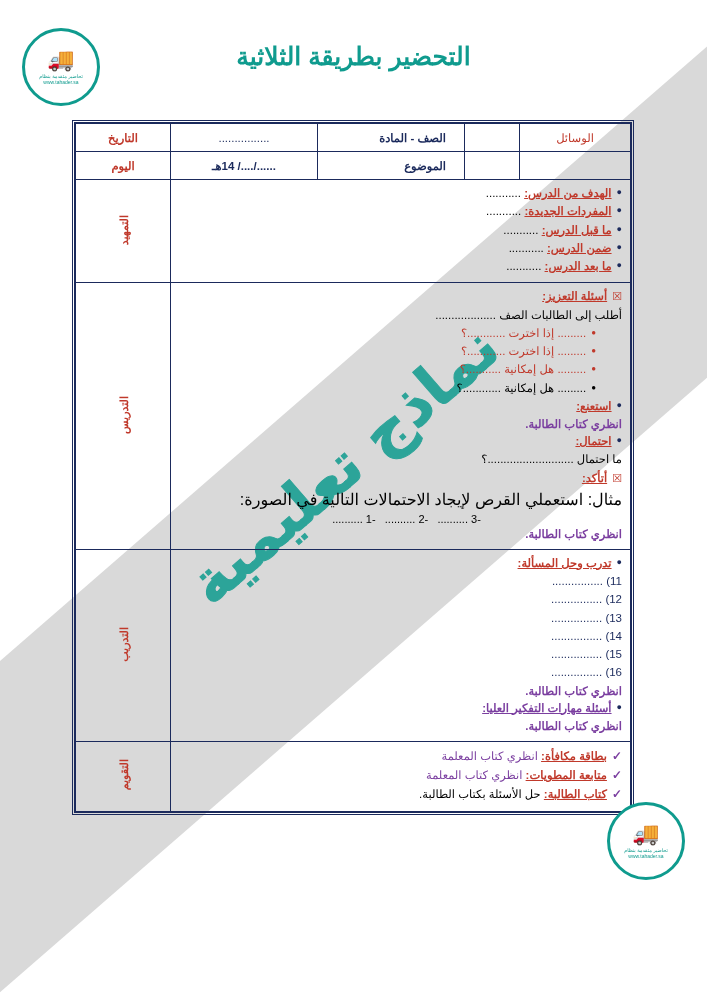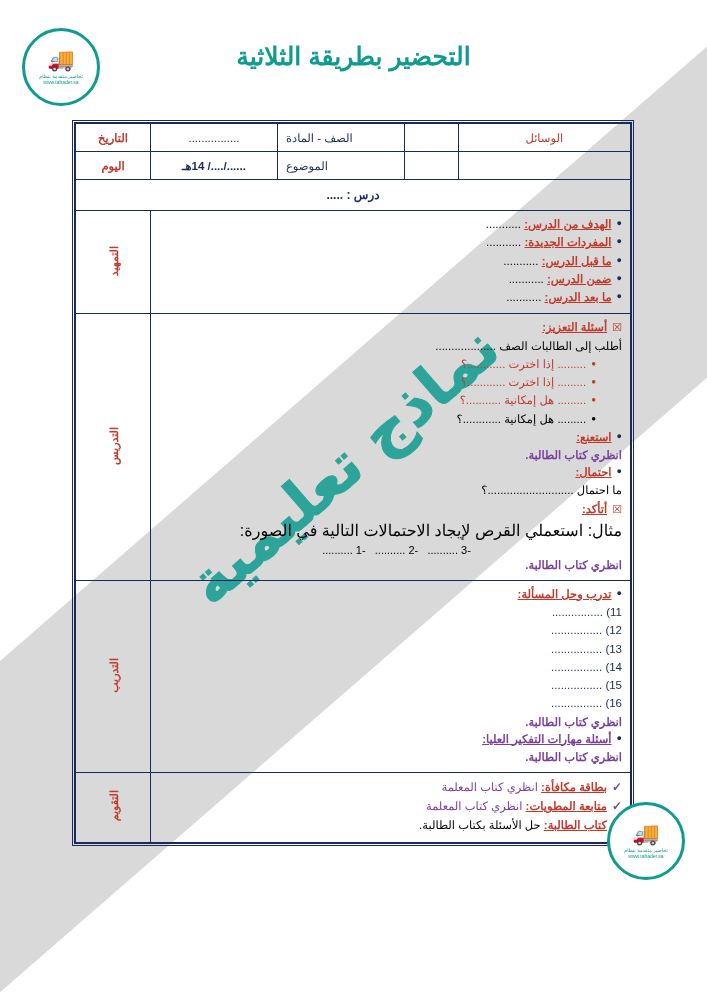--- a/index.html
+++ b/index.html
@@ -63,25 +63,25 @@
   .sheet{
     position:absolute;
     left:72px;top:120px;
     width:562px;
     border:3px double #1b2a5c;
     background:rgba(255,255,255,0.0);
     z-index:4;
     box-sizing:border-box;
   }
   table{border-collapse:collapse;width:100%;}
-  td{border:1px solid #1b2a5c;padding:2px 8px;vertical-align:middle;font-size:11.5px;}
+  td{border:1px solid #1b2a5c;padding:2px 18px;vertical-align:middle;font-size:11.5px;}
 
   .hdr td{height:23px;}
   .lbl{color:#c0392b;font-weight:bold;text-align:center;width:58px;}
-  .lbl-blue{color:#1b2a5c;font-weight:normal;text-align:left;}
+  .lbl-blue{color:#1b2a5c;font-weight:bold;text-align:right;}
   .dots{color:#1b2a5c;text-align:center;}
   .wasa{color:#c0392b;font-weight:normal;text-align:center;}
 
   .lesson-row td{height:26px;text-align:center;color:#1b2a5c;font-weight:bold;font-size:12px;}
 
   .sidecell{
     width:22px;
     text-align:center;
     color:#c0392b;
     font-weight:bold;
@@ -142,23 +142,20 @@
       <td class="dots" style="width:110px">................</td>
       <td class="lbl">التاريخ</td>
     </tr>
     <tr class="hdr">
       <td></td>
       <td></td>
       <td class="lbl-blue">الموضوع</td>
       <td class="center" style="color:#1b2a5c;font-weight:bold">....../..../ 14هـ</td>
       <td class="lbl">اليوم</td>
     </tr>
-    <tr class="lesson-row">
-      <td colspan="5">درس : .....</td>
-    </tr>
 
     <tr>
       <td colspan="4" class="content">
         <ul>
           <li class="b-dot"><span class="u-red">الهدف من الدرس:</span> <span class="blk">...........</span></li>
           <li class="b-dot"><span class="u-red">المفردات الجديدة:</span> <span class="blk">...........</span></li>
           <li class="b-dot"><span class="u-red">ما قبل الدرس:</span> <span class="blk">...........</span></li>
           <li class="b-dot"><span class="u-red">ضمن الدرس:</span> <span class="blk">...........</span></li>
           <li class="b-dot"><span class="u-red">ما بعد الدرس:</span> <span class="blk">...........</span></li>
         </ul>

